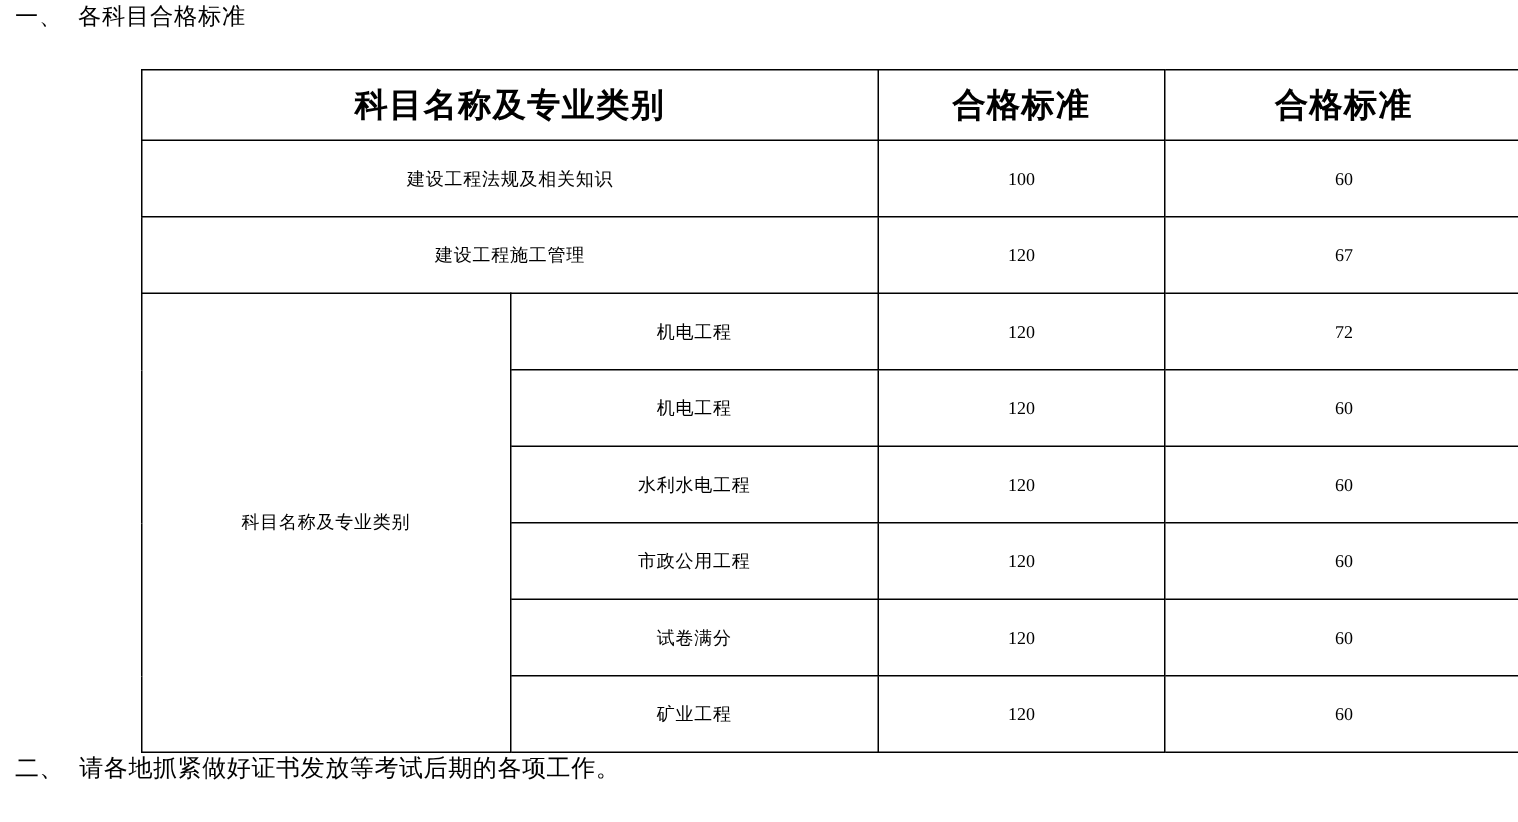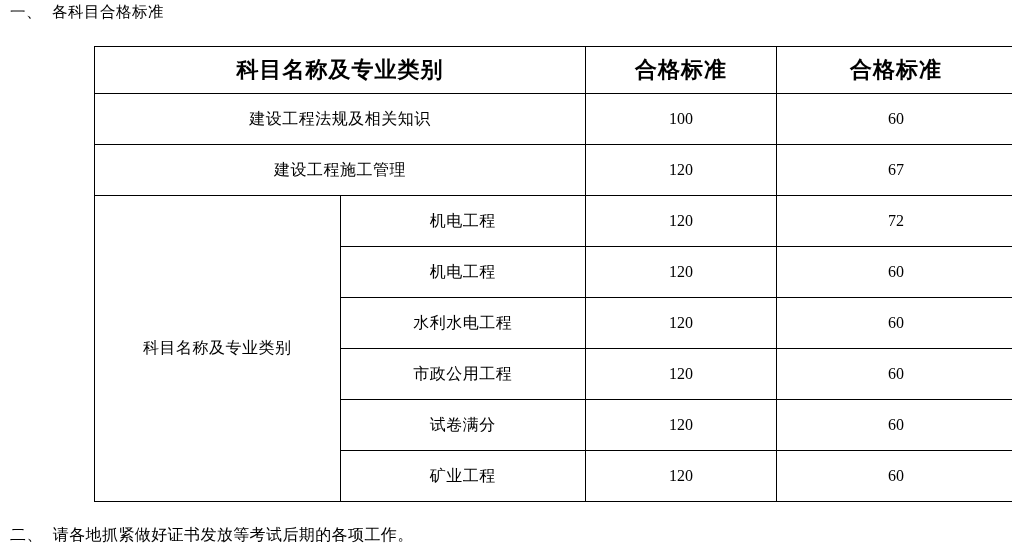--- a/index.html
+++ b/index.html
@@ -28,21 +28,21 @@
     line-height: 20px;
     letter-spacing: 0.5px;
     white-space: nowrap;
   }
   .heading .num {
     margin-right: 10px;
   }
   .footnote {
     position: absolute;
     left: 10px;
-    top: 525px;
+    top: 503px;
     font-size: 16px;
     line-height: 20px;
     letter-spacing: 0.4px;
     white-space: nowrap;
   }
   .footnote .num {
     margin-right: 10px;
   }
   table.grades {
     position: absolute;
@@ -50,21 +50,21 @@
     top: 46px;
     border-collapse: collapse;
     width: 918px;
     table-layout: fixed;
   }
   table.grades td, table.grades th {
     border: 1px solid #000000;
     text-align: center;
     vertical-align: middle;
     font-weight: normal;
-    font-size: 16px;
+    font-size: 12px;
     padding: 0;
     height: 50px;
   }
   table.grades thead th {
     height: 46px;
     font-weight: bold;
     font-size: 22px;
     letter-spacing: 1px;
   }
   td.subject-cell, th.col-subject {

